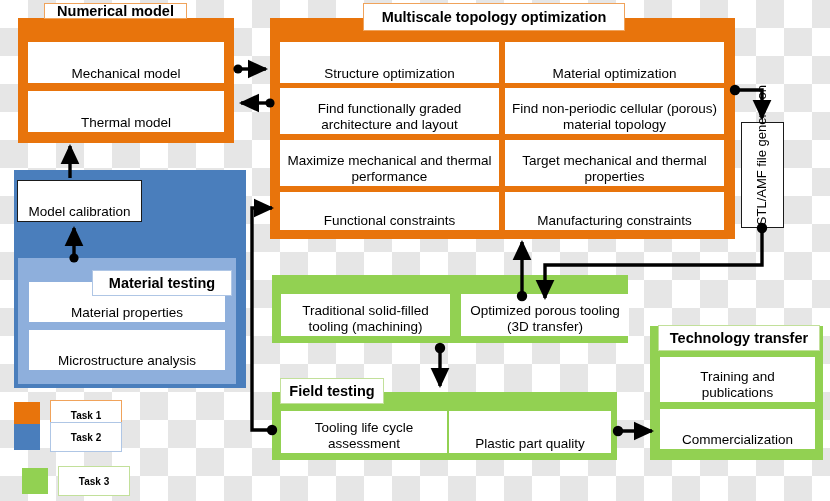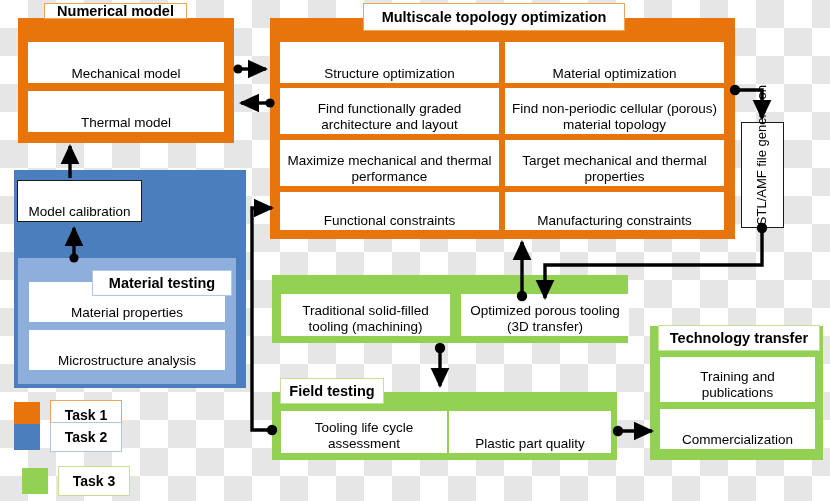--- a/index.html
+++ b/index.html
@@ -61,21 +61,21 @@
 
   .legend{position:absolute;z-index:7;}
   .legend-row{position:absolute;display:flex;align-items:center;}
   .swatch{width:26px;height:26px;}
   .legend-label{
     margin-left:10px;
     box-sizing:border-box;
     width:72px;height:30px;
     background:#fff;
     display:flex;align-items:center;justify-content:center;
-    font-weight:bold;font-size:14px;color:#000;
+    font-weight:bold;font-size:10px;color:#000;
   }
   .lb-orange{border:1px solid #F0A35B;}
   .lb-blue{border:1px solid #AFC6E5;}
   .lb-green{border:1px solid #C2E09A;}
 </style>
 </head>
 <body>
 
 <div id="canvas">
 

